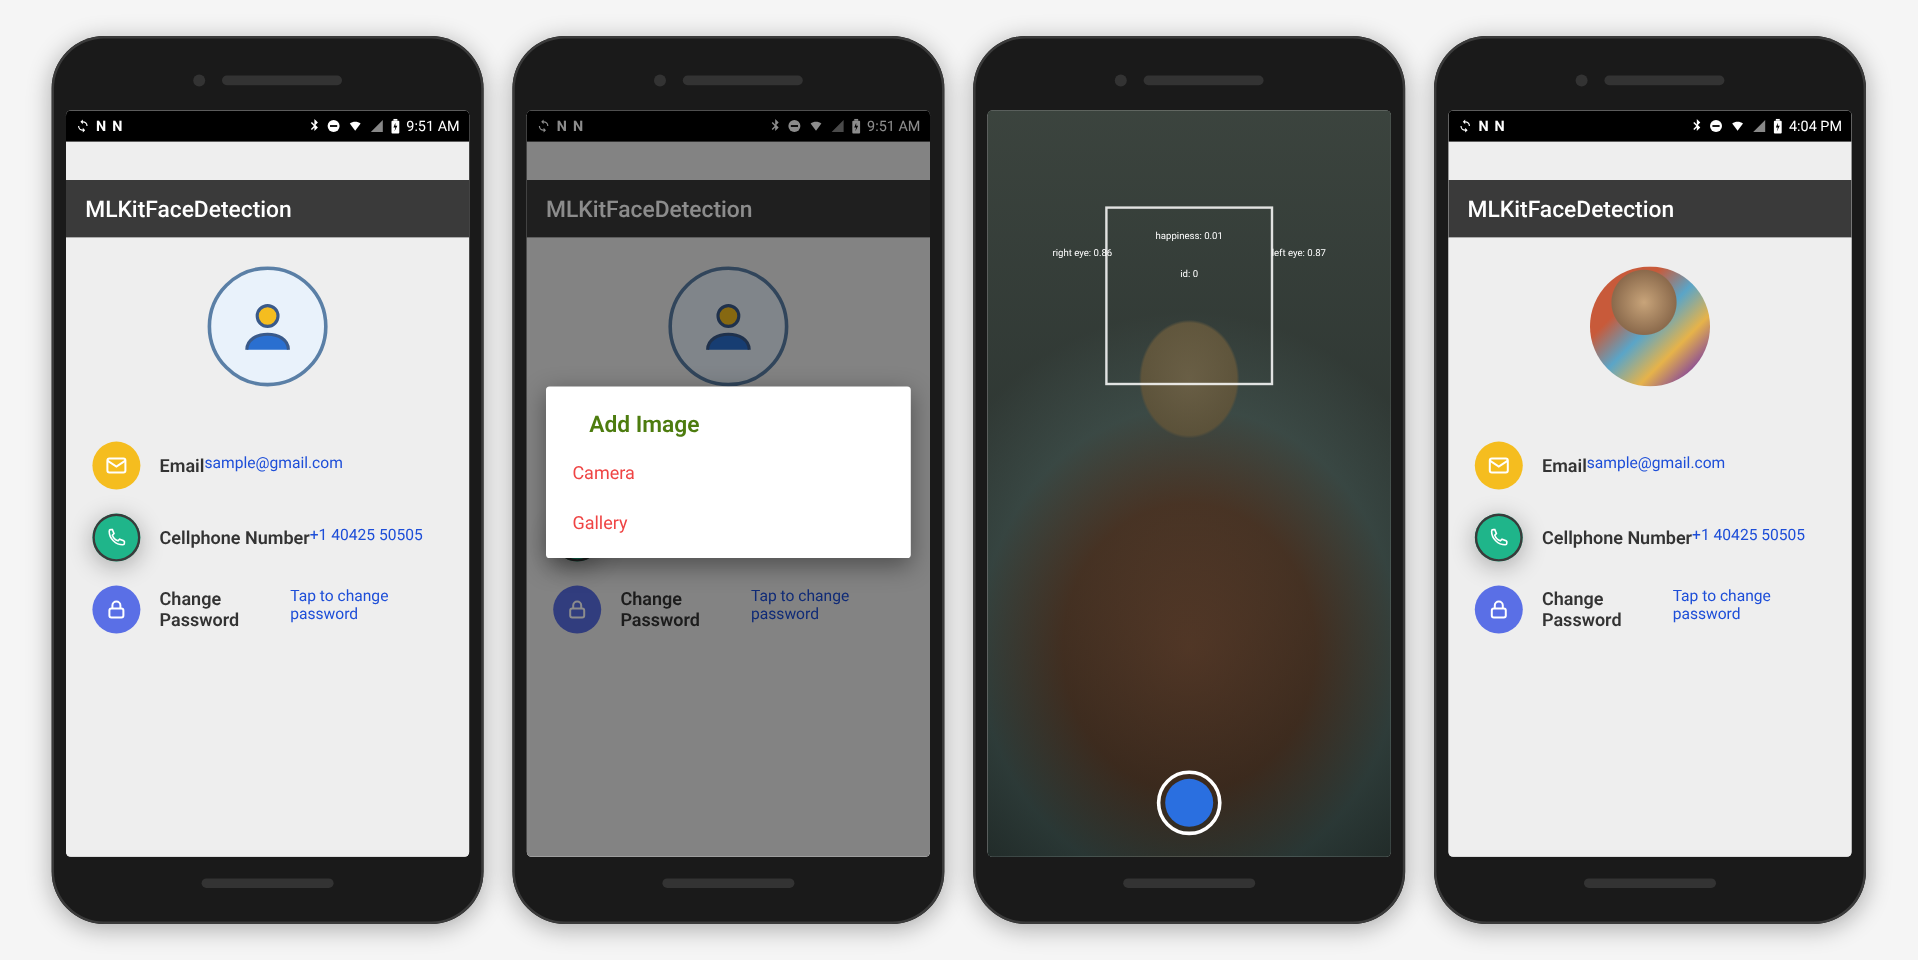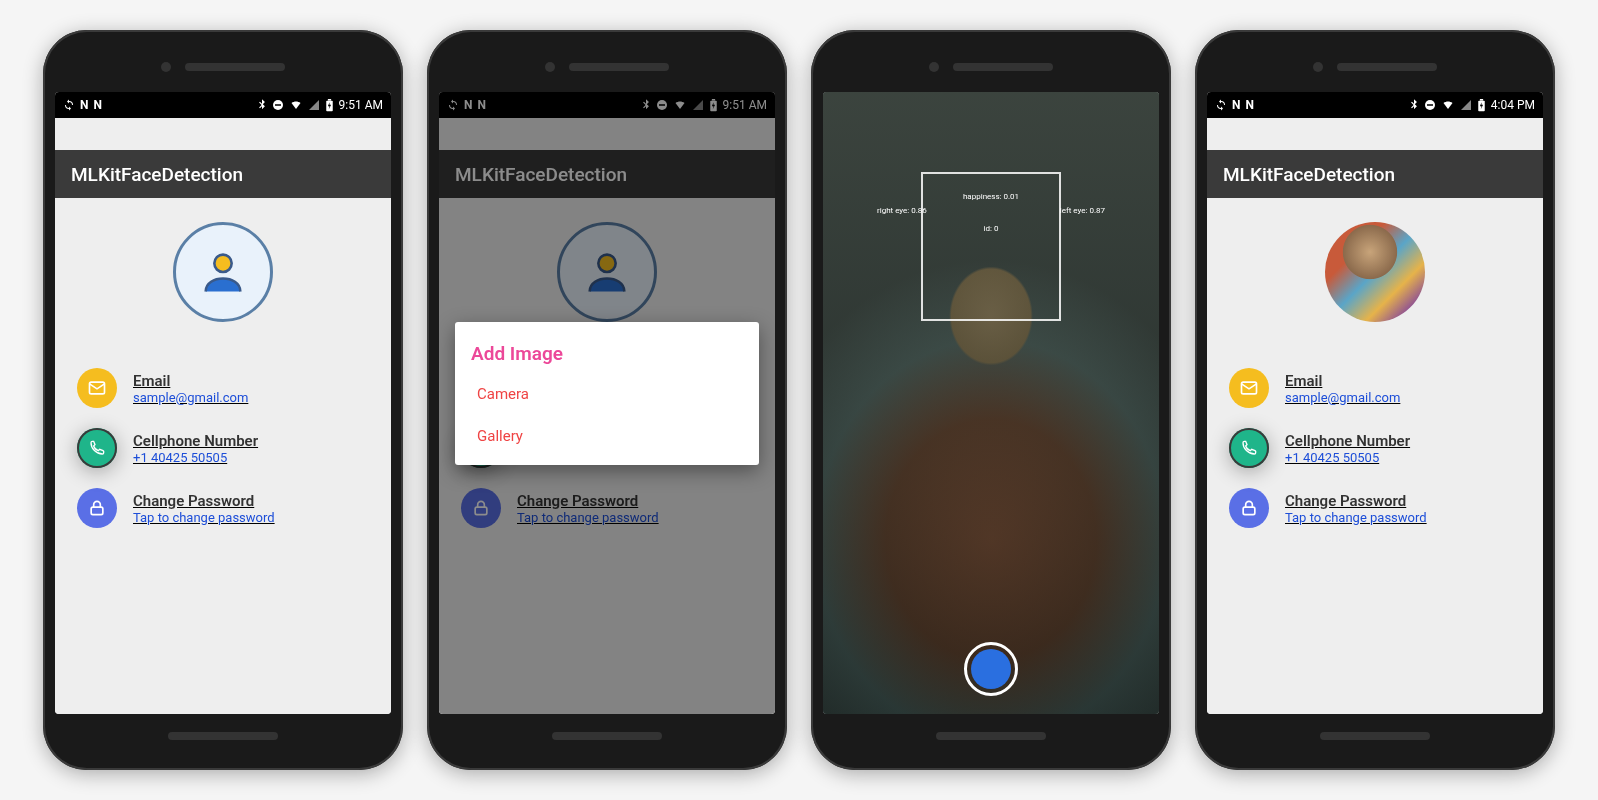--- a/index.html
+++ b/index.html
@@ -78,32 +78,32 @@
     padding:10px 22px;
   }
   .row-icon{
     width:40px;height:40px;border-radius:50%;
     display:flex;align-items:center;justify-content:center;color:#fff;
     flex-shrink:0;
   }
   .row-icon.email{background:#f5bd1f;}
   .row-icon.phone{background:#1fb58a;}
   .row-icon.lock{background:#5a6fe6;}
-  .row-texts{display:flex;flex-direction:column;text-decoration:underline;}
+  .row-texts{display:flex;flex-direction:row;}
   .row-title{font-size:15px;font-weight:600;color:#333;}
   .row-sub{font-size:13px;color:#1d4ed8;}
 
   
   .scrim{position:absolute;inset:0;background:rgba(0,0,0,0.45);z-index:5;}
   .dialog{
     position:absolute;left:16px;right:16px;top:230px;
     background:#fff;border-radius:3px;box-shadow:0 6px 20px rgba(0,0,0,0.4);
     z-index:6;padding:20px 0 8px;
   }
-  .dialog-title{font-size:19px;font-weight:600;color:#ec4899;padding:0 16px 8px;}
+  .dialog-title{font-size:19px;font-weight:600;color:#4d7c0f;padding:0 36px 8px;}
   .dialog-item{font-size:15px;color:#ef4444;padding:12px 22px;}
 
   
   .camera-view{
     position:absolute;inset:0;
     background:
       linear-gradient(180deg,rgba(60,70,50,0.6),rgba(20,30,20,0.7)),
       radial-gradient(ellipse 220px 260px at 50% 36%,#d4a57c 0%,#b58860 18%,transparent 19%),
       radial-gradient(ellipse 350px 400px at 50% 72%,#b8543c 0%,#8a3c2c 30%,#5a7080 50%,#3a4050 70%),
       linear-gradient(90deg,#3a4a38 0%,#5a6a48 25%,#7a8a68 50%,#4a5a40 100%);

